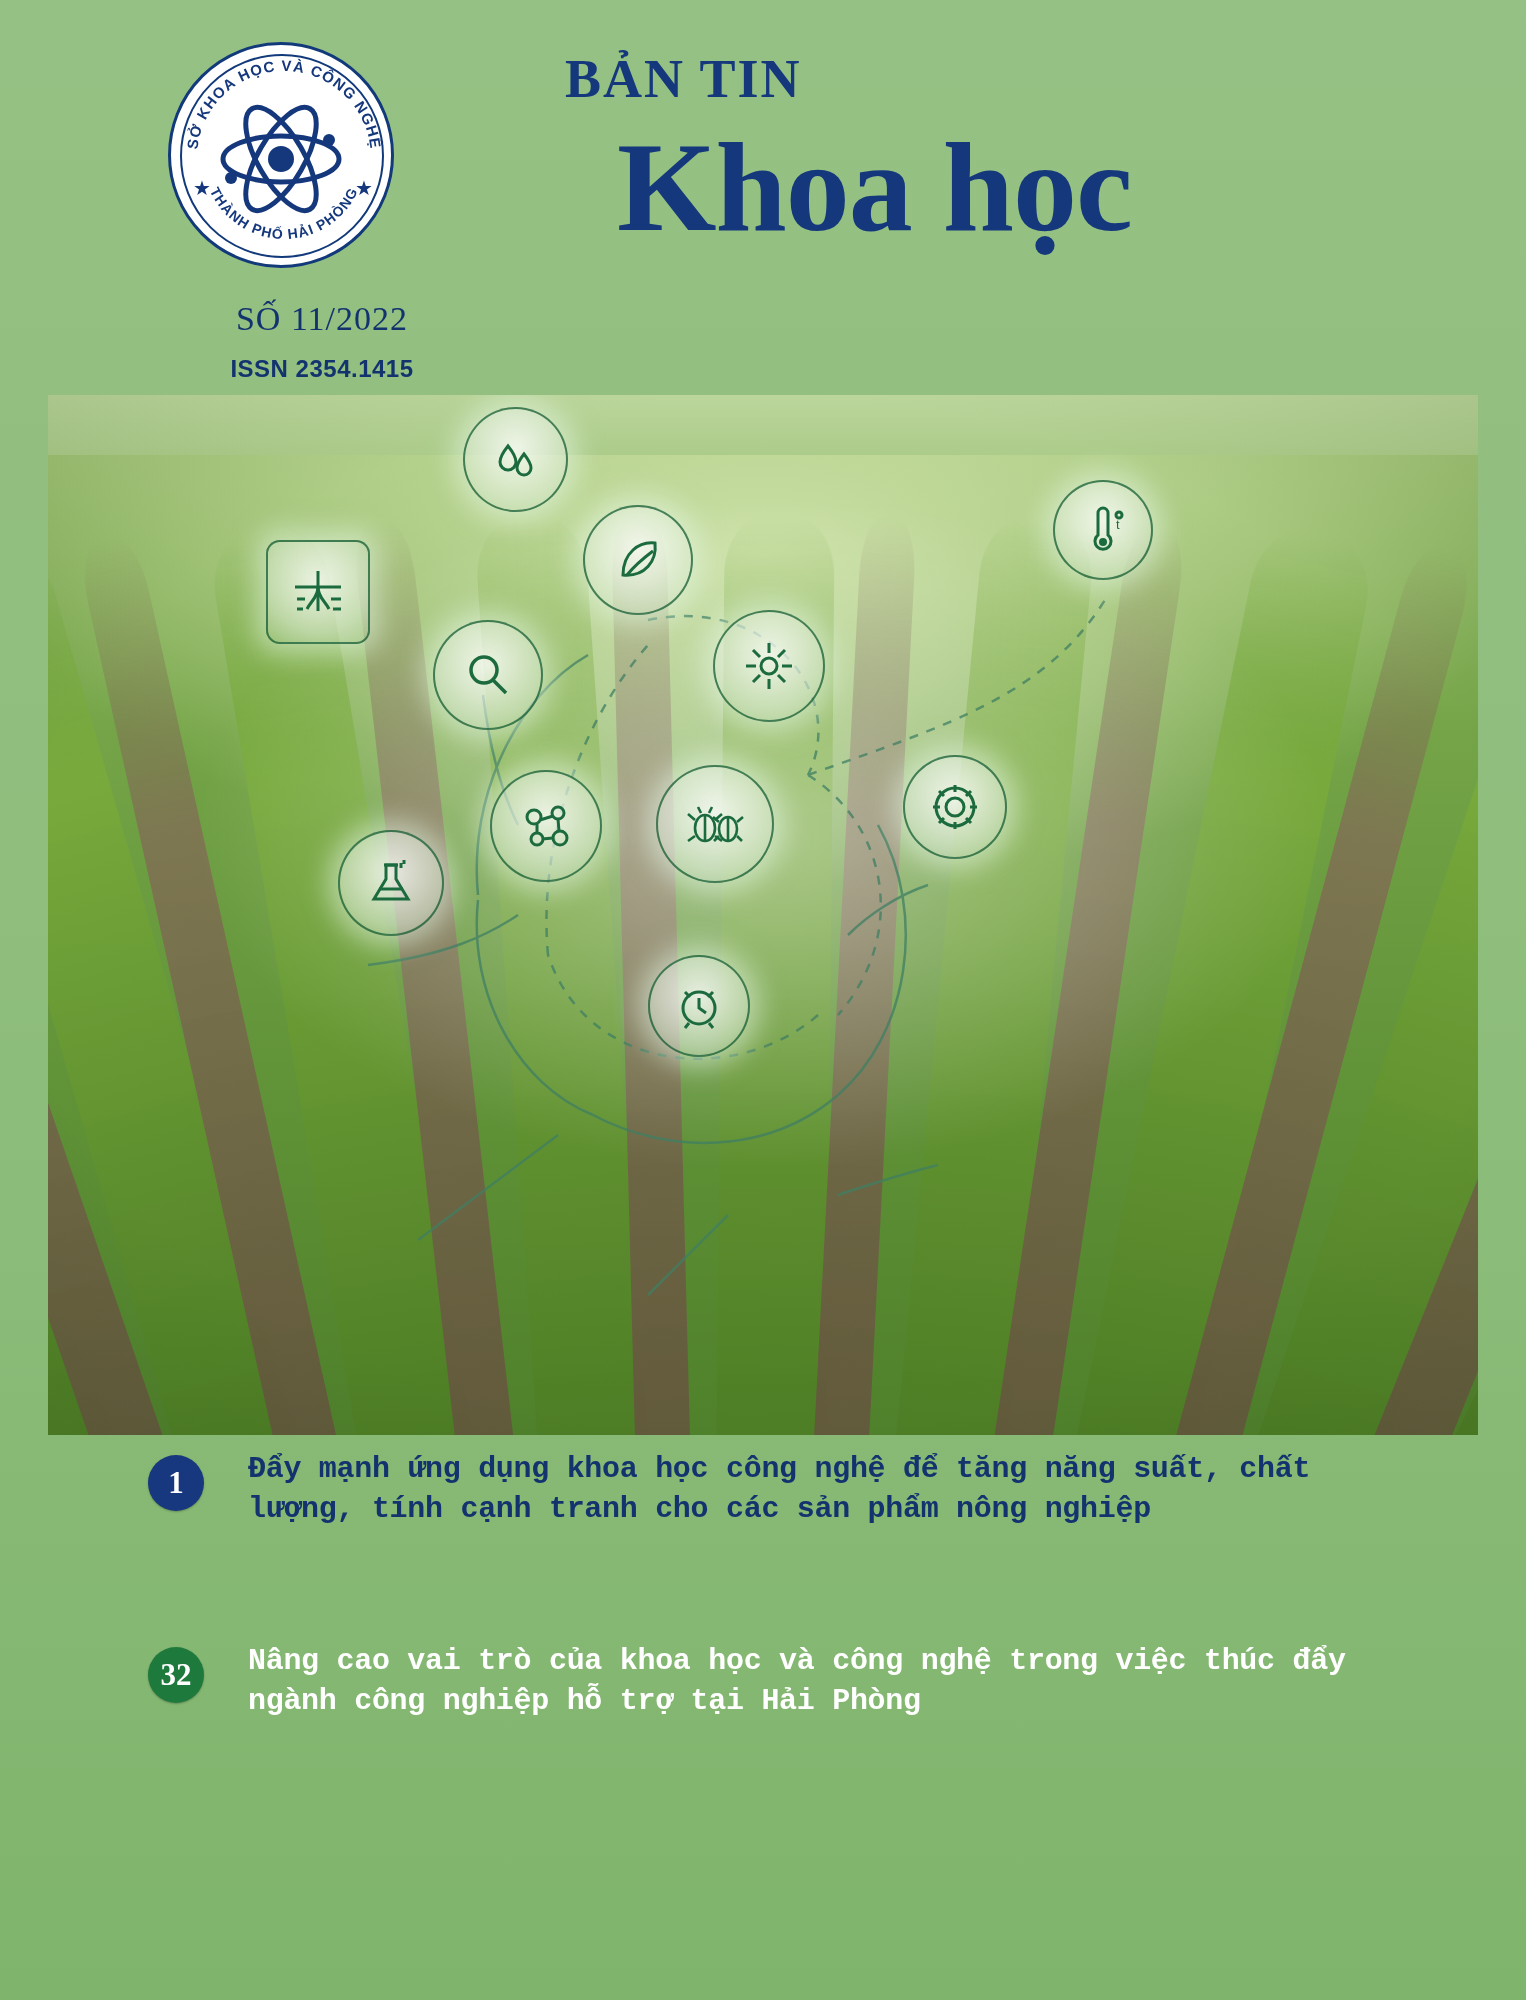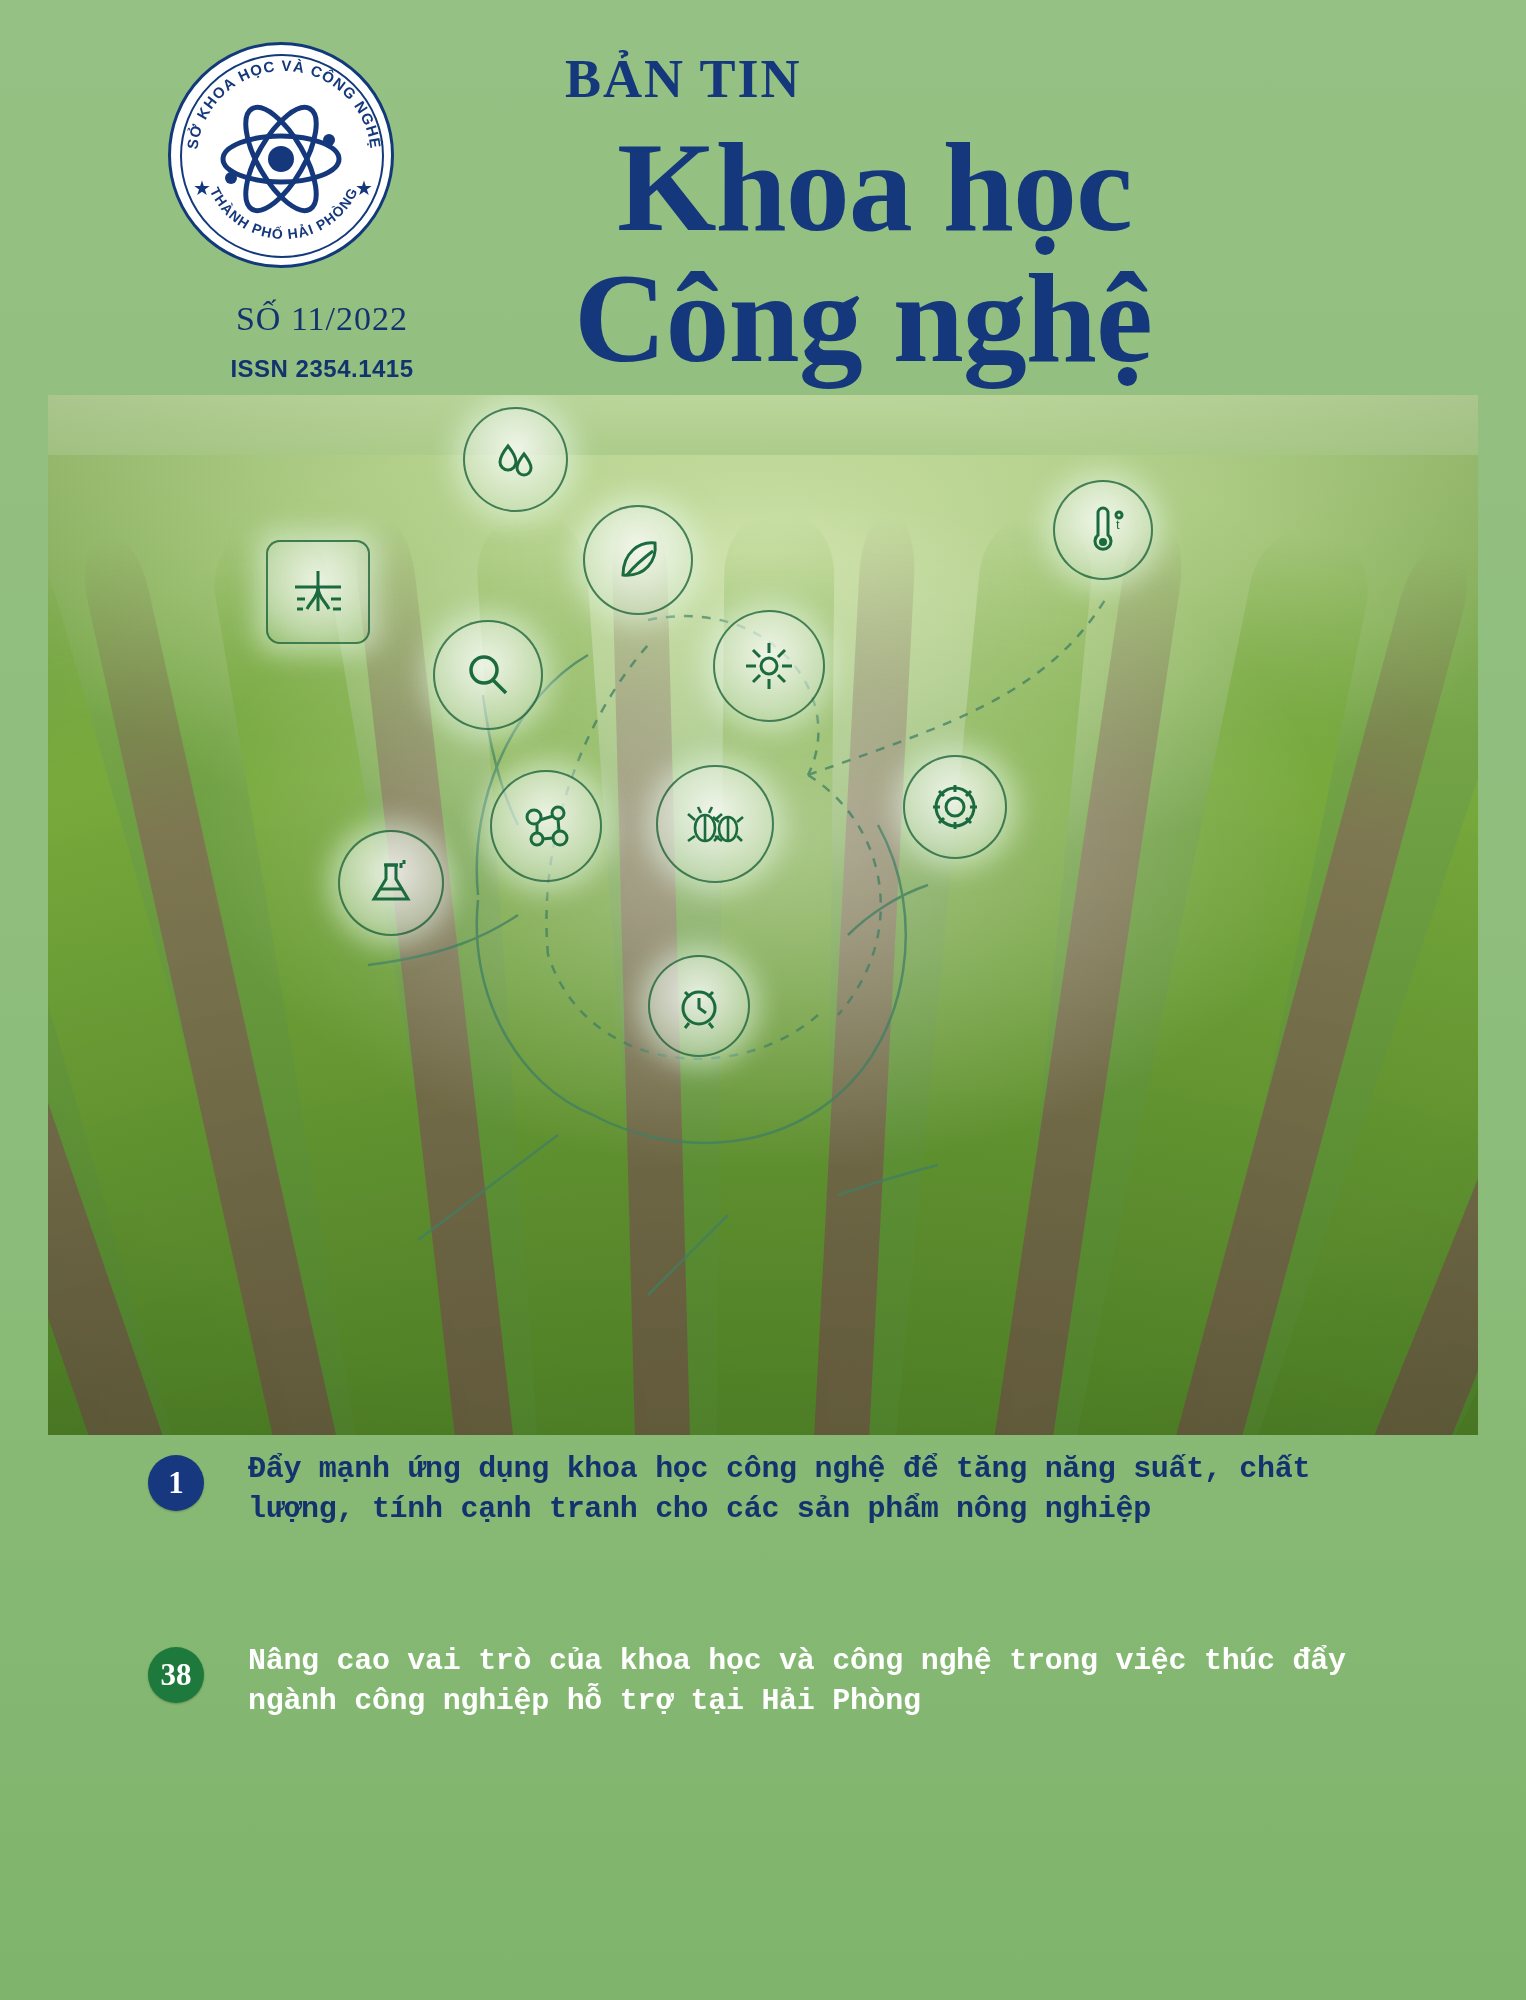--- a/index.html
+++ b/index.html
@@ -280,21 +280,20 @@
         <circle cx="64" cy="55" r="13" fill="#15387d"></circle>
         <circle cx="14" cy="74" r="6" fill="#15387d"></circle>
         <circle cx="112" cy="36" r="6" fill="#15387d"></circle>
       </svg>
     </div>
 
     <div class="title-block">
       <div class="kicker">BẢN TIN</div>
       <h1 class="main-title">
         <span class="line1">Khoa học</span>
-        <span class="line2">Công nghệ</span>
       </h1>
     </div>
 
     <div class="issue">
       <div class="num">SỐ 11/2022</div>
       <div class="issn">ISSN 2354.1415</div>
     </div>
   </div>
 
   <div class="photo">
@@ -463,18 +462,18 @@
   </div>
 
   <div class="contents">
 
     <div class="entry e1">
       <div class="badge">1</div>
       <div class="etext">Đẩy mạnh ứng dụng khoa học công nghệ để tăng năng suất, chất lượng, tính cạnh tranh cho các sản phẩm nông nghiệp</div>
     </div>
 
     <div class="entry e2">
-      <div class="badge">38</div>
+      <div class="badge">32</div>
       <div class="etext">Nâng cao vai trò của khoa học và công nghệ trong việc thúc đẩy ngành công nghiệp hỗ trợ tại Hải Phòng</div>
     </div>
 
   </div>
 </div>
 
 </body></html>

